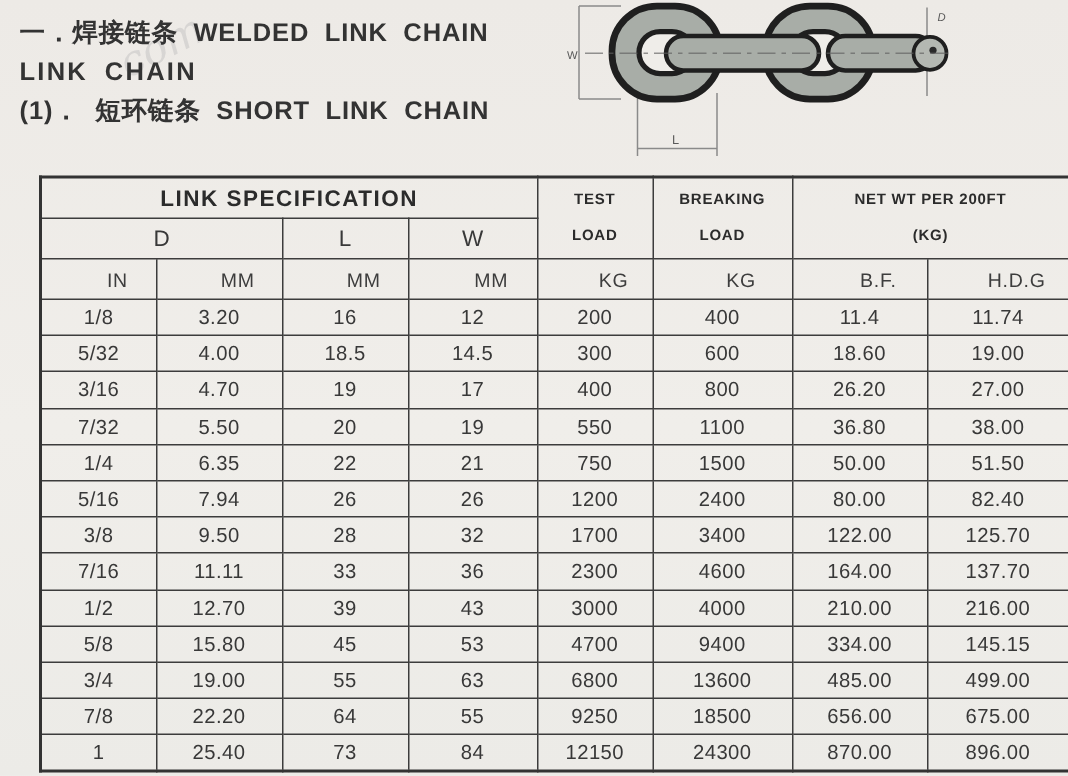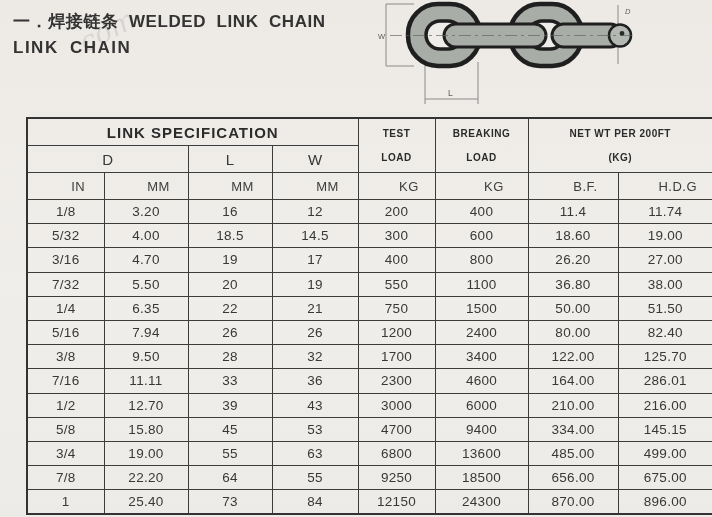--- a/index.html
+++ b/index.html
@@ -57,20 +57,21 @@
 </head>
 <body>
 
 <div class="page">
 
   <div class="watermark">com</div>
 
   <div class="heading">
     <div class="hl">一．焊接链条  WELDED LINK CHAIN</div>
     <div class="hl hl3">LINK CHAIN</div>
+    <div class="hl">(1)．  短环链条  SHORT  LINK  CHAIN</div>
   </div>
 
   <svg class="chain-figure" viewBox="0 0 334 112" xmlns="http://www.w3.org/2000/svg">
 
     <g stroke="#8a8a8a" stroke-width="1" fill="none">
       <line x1="8" y1="4" x2="8" y2="66"></line>
       <line x1="8" y1="4" x2="36" y2="4"></line>
       <line x1="8" y1="66" x2="36" y2="66"></line>
       <line x1="47" y1="62" x2="47" y2="104"></line>
       <line x1="100" y1="62" x2="100" y2="104"></line>
@@ -212,29 +213,29 @@
           <td>125.70</td>
         </tr>
         <tr>
           <td>7/16</td>
           <td>11.11</td>
           <td>33</td>
           <td>36</td>
           <td>2300</td>
           <td>4600</td>
           <td>164.00</td>
-          <td>286.01</td>
+          <td>137.70</td>
         </tr>
         <tr>
           <td>1/2</td>
           <td>12.70</td>
           <td>39</td>
           <td>43</td>
           <td>3000</td>
-          <td>6000</td>
+          <td>4000</td>
           <td>210.00</td>
           <td>216.00</td>
         </tr>
         <tr>
           <td>5/8</td>
           <td>15.80</td>
           <td>45</td>
           <td>53</td>
           <td>4700</td>
           <td>9400</td>

